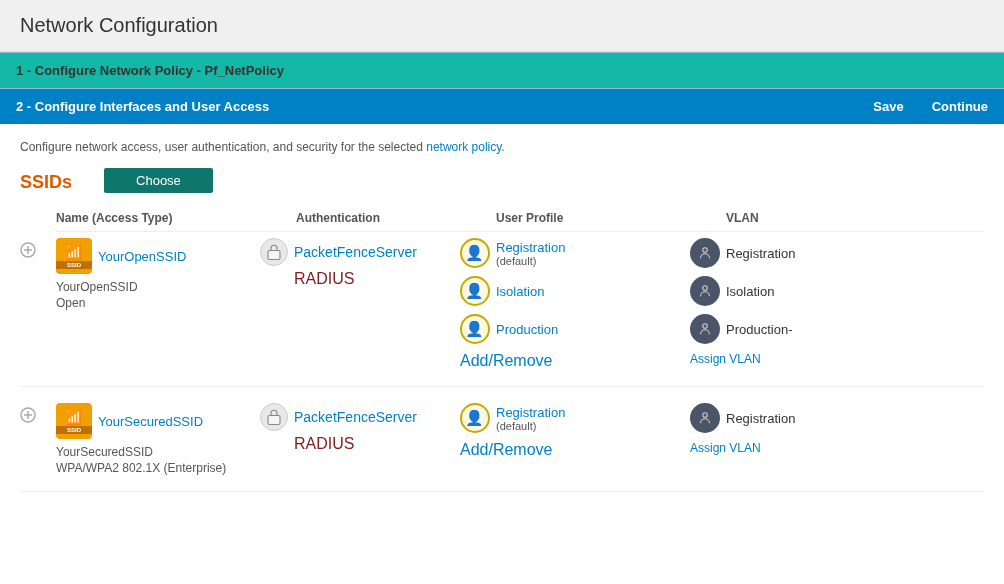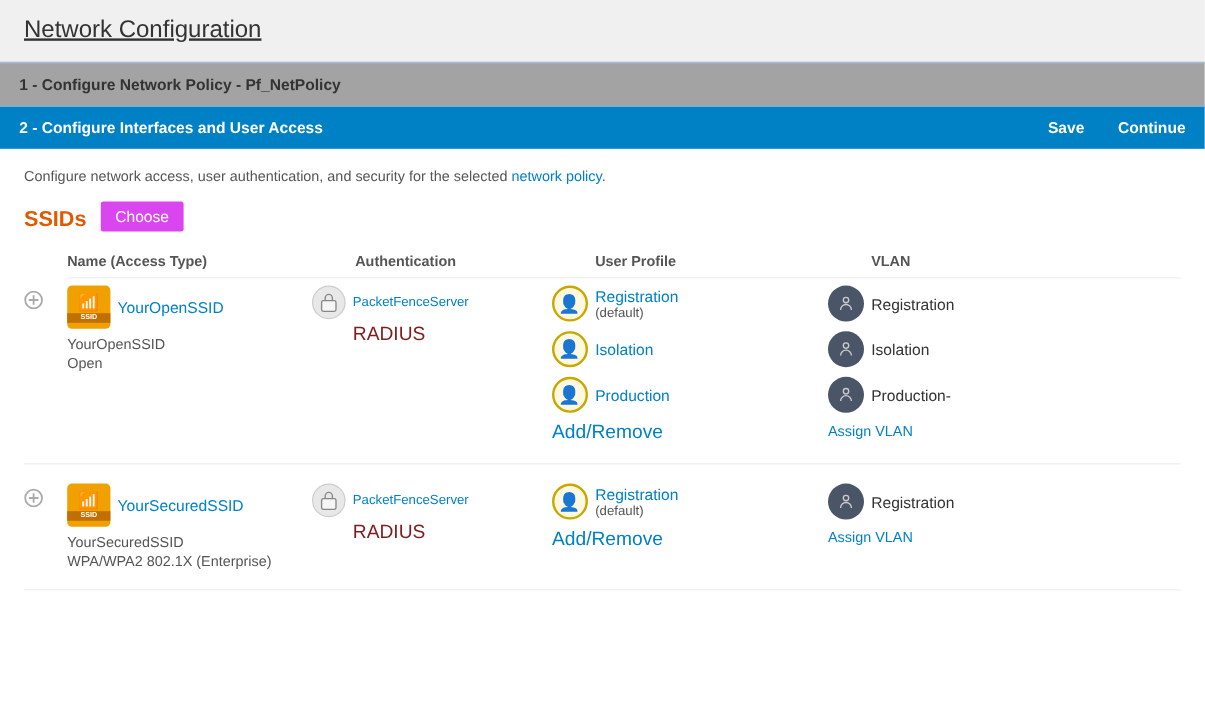--- a/index.html
+++ b/index.html
@@ -8,30 +8,29 @@
     
     .page-header {
       background: #f0f0f0;
       padding: 14px 20px;
       border-bottom: 1px solid #ddd;
     }
     .page-title {
       font-size: 20px;
       font-weight: normal;
       color: #333;
-      text-decoration: underline;
     }
 
     
     .step-bar {
       padding: 10px 16px;
       font-size: 13px;
       font-weight: bold;
       color: #333;
-      background: #a3a3a3;
+      background: #14b8a6;
       border-top: 1px solid #9ab8d4;
     }
     .step-bar.active {
       background: #0081c6;
       color: #fff;
       display: flex;
       justify-content: space-between;
     }
     .step-bar.active .step-actions {
       display: flex;
@@ -66,27 +65,28 @@
       align-items: flex-end;
       gap: 12px;
       margin-bottom: 14px;
     }
     .ssids-label {
       font-size: 18px;
       font-weight: bold;
       color: #e05a00;
     }
     .choose-btn {
-      background: #d946ef;
+      background: #0f766e;
       color: #fff;
       border: none;
-      padding: 5px 12px;
+      padding: 5px 32px;
       font-size: 13px;
       cursor: pointer;
       border-radius: 2px;
+      margin-left: 20px;
     }
 
     
     .table-header {
       display: grid;
       grid-template-columns: 240px 200px 230px 220px;
       padding: 4px 0;
       font-size: 12px;
       color: #555;
       font-weight: bold;
@@ -181,21 +181,21 @@
       border-radius: 50%;
       display: flex;
       align-items: center;
       justify-content: center;
       font-size: 14px;
       border: 1px solid #ccc;
     }
     .auth-link {
       color: #0081c6;
       text-decoration: none;
-      font-size: 11px;
+      font-size: 14px;
     }
     .auth-sub {
       font-size: 16px;
       color: #7f1d1d;
       margin-left: 34px;
     }
 
     
     .profile-cell {
       display: flex;

